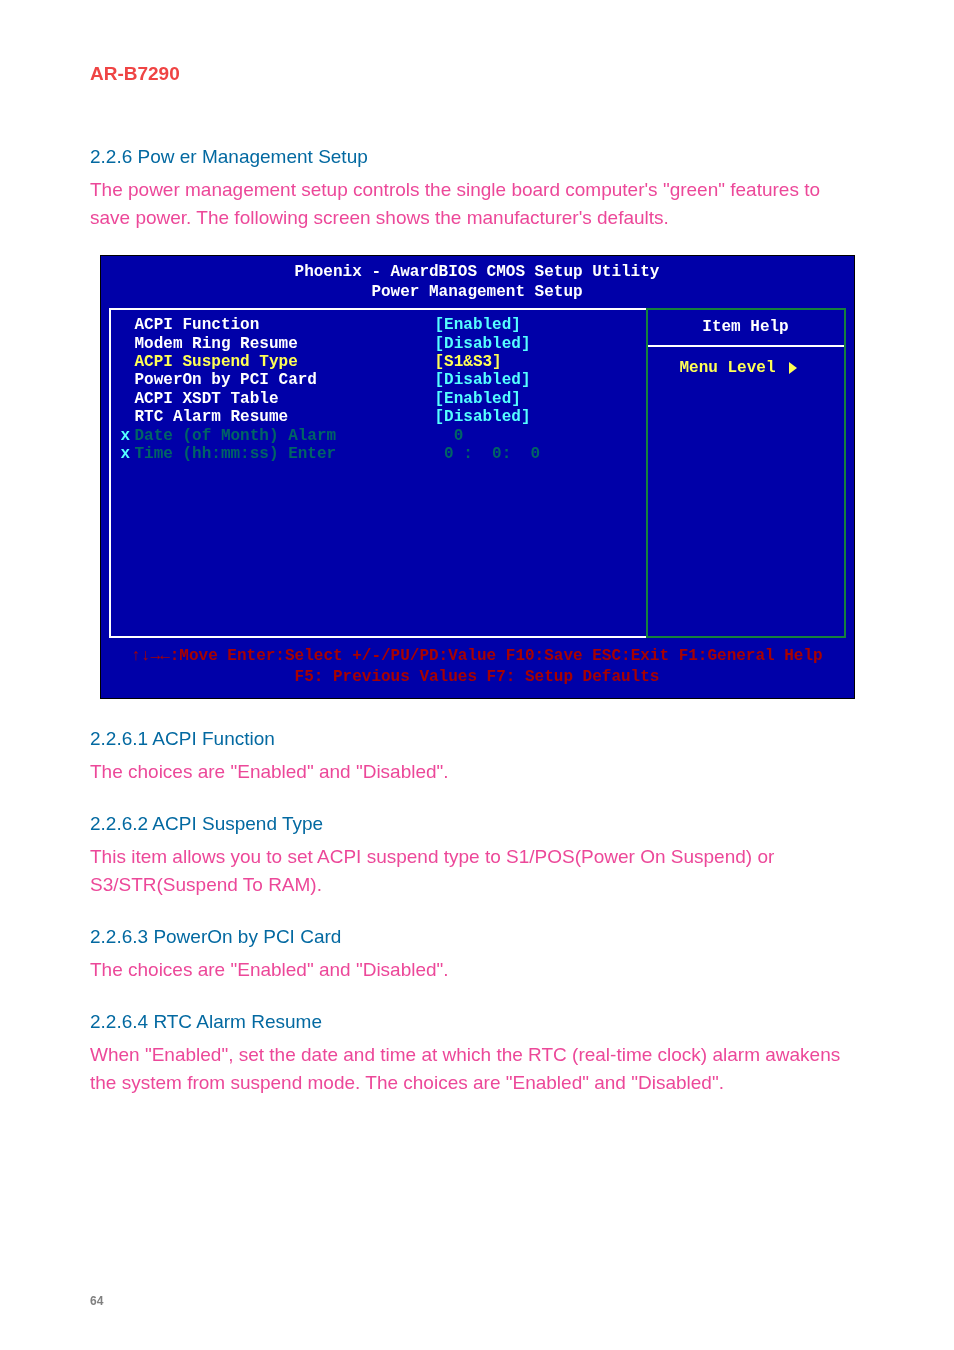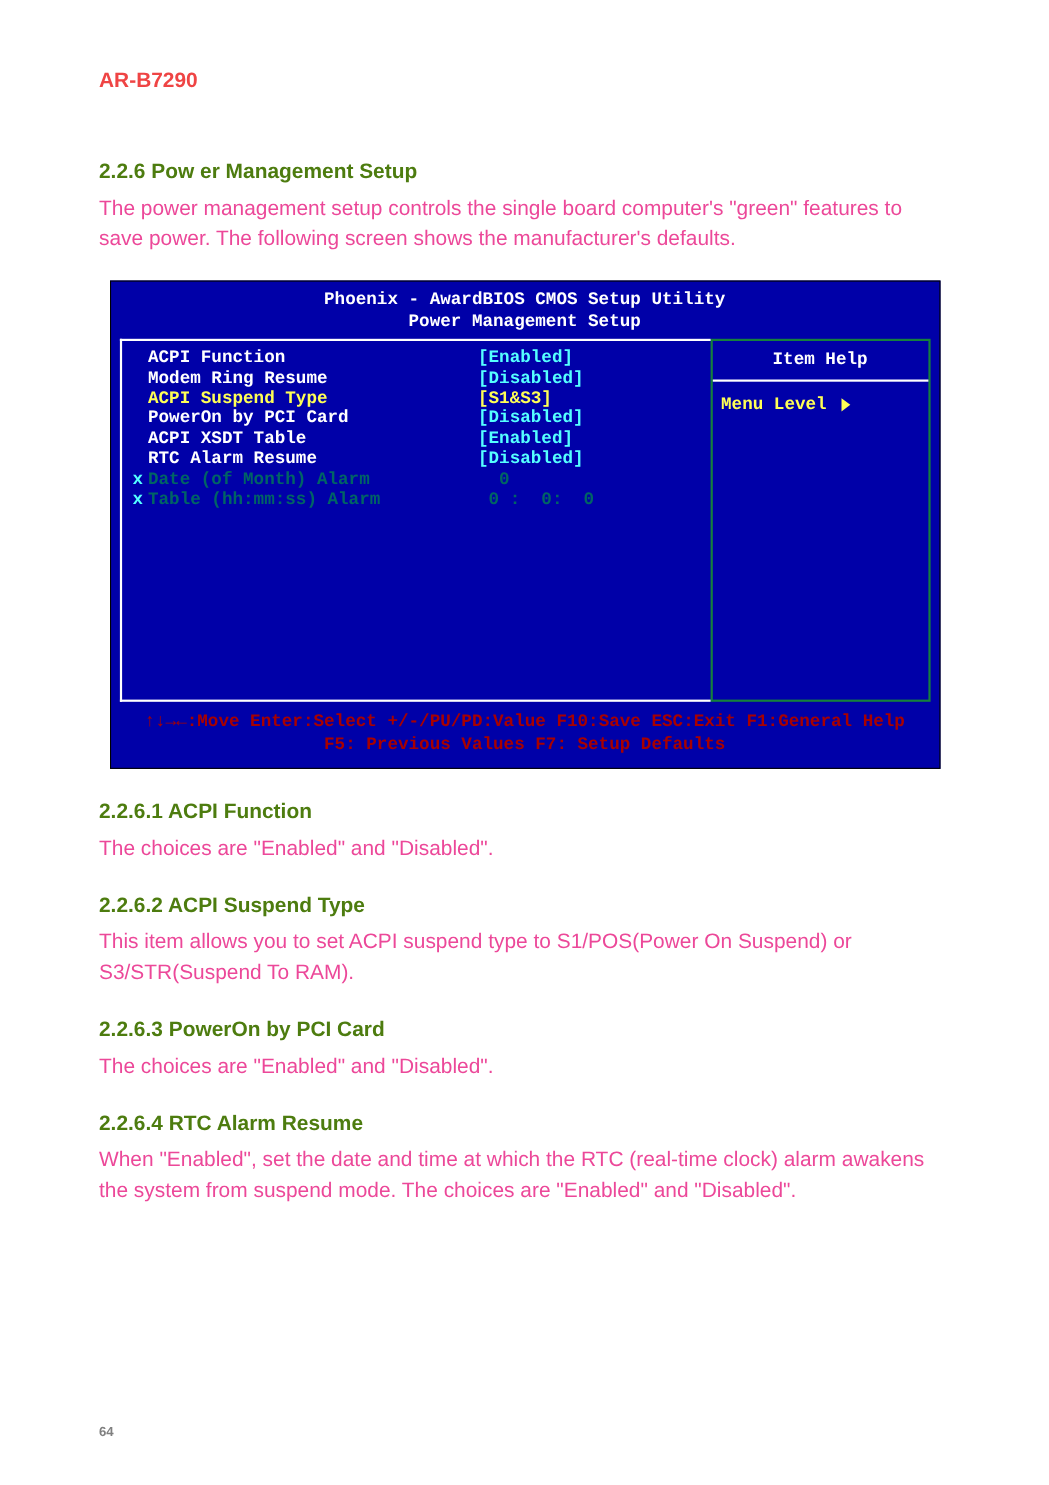--- a/index.html
+++ b/index.html
@@ -13,22 +13,22 @@
     line-height: 1.45;
   }
   .header {
     color: #ef4444;
     font-weight: bold;
     font-size: 19px;
     margin-bottom: 55px;
   }
   h2.section {
     font-size: 19px;
-    font-weight: bold;
-    color: #4d7c0f;
+    font-weight: normal;
+    color: #0369a1;
     margin-bottom: 6px;
   }
   p.body {
     color: #ec4899;
     margin-bottom: 24px;
   }
   .bios {
     width: 755px;
     margin: 4px auto 26px auto;
     background: #0000a8;
@@ -61,20 +61,21 @@
   }
   .bios-right-top {
     border-bottom: 2px solid #fff;
     text-align: center;
     padding: 6px 4px;
     color: #fff;
   }
   .bios-right-bot {
     color: #ffff55;
     padding: 10px 8px;
+    margin-left: 24px;
   }
   .row { display: flex; line-height: 1.15; }
   .row .lbl { flex: 0 0 300px; white-space: pre; }
   .row .val { flex: 1; color: #55ffff; white-space: pre; }
   .row.sub .lbl { color: #006464; }
   .row.sub .val { color: #006464; }
   .row.sub .x { color: #55ffff; width: 14px; display:inline-block;}
   .row .x { width:14px; display:inline-block; color: #006464;}
   .row .pad { width:14px; display:inline-block;}
   .row.yel .lbl, .row.yel .val { color: #ffff55; }
@@ -148,21 +149,21 @@
           <span class="lbl">RTC Alarm Resume</span>
           <span class="val">[Disabled]</span>
         </div>
       <div class="row sub">
           <span class="x">x</span>
           <span class="lbl">Date (of Month) Alarm</span>
           <span class="val">  0</span>
         </div>
       <div class="row sub">
           <span class="x">x</span>
-          <span class="lbl">Table (hh:mm:ss) Alarm</span>
+          <span class="lbl">Time (hh:mm:ss) Enter</span>
           <span class="val"> 0 :  0:  0</span>
         </div>
     </div>
     <div class="bios-right">
       <div class="bios-right-top">Item Help</div>
       <div class="bios-right-bot"><span>Menu Level</span> <span class="tri"></span></div>
     </div>
   </div>
   <div class="bios-footer">
     <div>↑↓→←:Move  Enter:Select  +/-/PU/PD:Value  F10:Save  ESC:Exit  F1:General Help</div>

